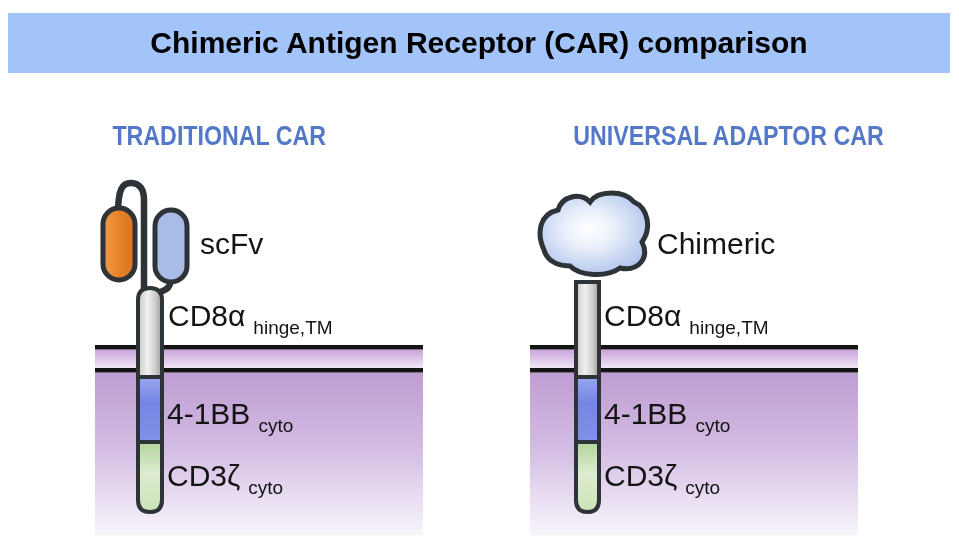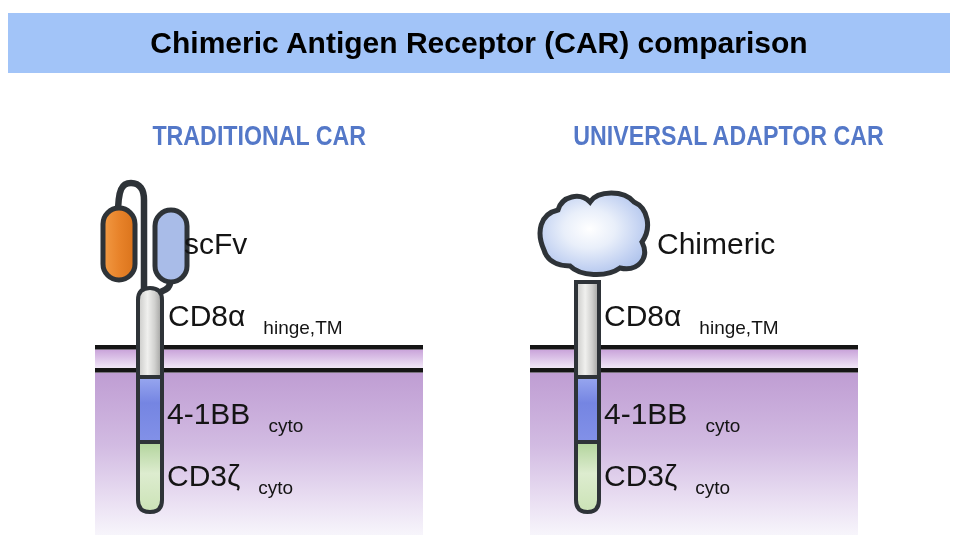--- a/index.html
+++ b/index.html
@@ -10,37 +10,37 @@
   .title-bar{
     position:absolute;left:8px;top:13px;width:942px;height:60px;
     background:var(--header-bg,#a2c4f8);
     display:flex;align-items:center;justify-content:center;
   }
   .title-bar .title{
     font-size:30px;font-weight:bold;color:var(--title-color,#000);
     letter-spacing:0px;
   }
   .panel-heading{
-    position:absolute;top:121px;width:328px;text-align:center;
+    position:absolute;top:121px;width:328px;
     color:var(--heading-color,#5478c8);font-weight:bold;font-size:27px;
     white-space:nowrap;
   }
   .panel-heading .stretch{display:inline-block;transform:scaleX(0.86);transform-origin:center;letter-spacing:0px;}
   .heading-left{left:95px;}
   .heading-right{left:548px;}
   .panel-svg{position:absolute;top:170px;width:328px;height:365px;}
   .svg-left{left:95px;}
   .svg-right{left:530px;}
   .diagram-label{
     position:absolute;color:var(--label-color,#141414);font-size:30px;
     white-space:nowrap;line-height:30px;
   }
-  .diagram-label .sub{font-size:19px;position:relative;top:8px;margin-left:18px;}
+  .diagram-label .sub{font-size:19px;position:relative;top:8px;margin-left:8px;}
   
-  .lbl-scfv{left:184px;top:229px;}
+  .lbl-scfv{left:200px;top:229px;}
   .lbl-snaptag{left:657px;top:229px;}
   .lbl-hinge-l{left:168px;top:301px;}
   .lbl-hinge-r{left:604px;top:301px;}
   .lbl-costim-l{left:167px;top:399px;}
   .lbl-costim-r{left:604px;top:399px;}
   .lbl-signal-l{left:167px;top:461px;}
   .lbl-signal-r{left:604px;top:461px;}
   .scfv-blue{fill:var(--periwinkle,#a9bce8);}
 </style>
 </head>

